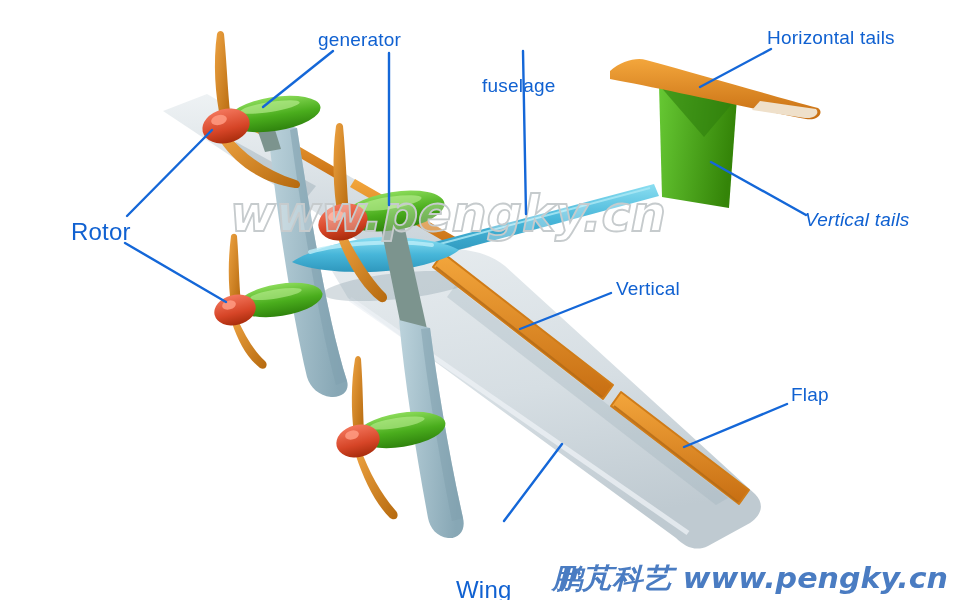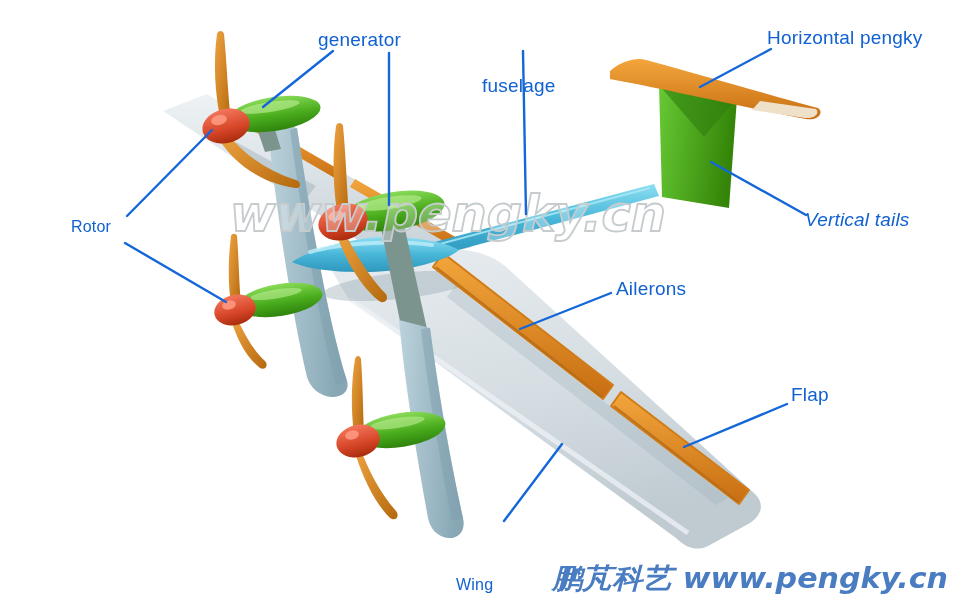--- a/index.html
+++ b/index.html
@@ -5,21 +5,21 @@
   html,body{margin:0;padding:0;background:#ffffff;}
   .stage{
     position:relative;width:960px;height:600px;background:#ffffff;overflow:hidden;
     font-family:"Liberation Sans",sans-serif;
   }
   .stage svg{position:absolute;left:0;top:0;}
   .lbl{
     position:absolute;color:#1061d1;font-size:19px;line-height:1.15;
     white-space:nowrap;letter-spacing:0.2px;
   }
-  .lbl.big{font-size:16px;}
+  .lbl.big{font-size:24px;}
 </style>
 </head>
 <body>
 
 <div class="stage">
 
 <svg width="960" height="600" viewBox="0 0 960 600">
   <defs>
     <linearGradient id="gWing" x1="0" y1="0" x2="0" y2="1">
       <stop offset="0" stop-color="#eef2f4"></stop>
@@ -146,20 +146,20 @@
     <line x1="611" y1="293" x2="520" y2="329"></line>
     <line x1="787" y1="404" x2="684" y2="447"></line>
     <line x1="504" y1="521" x2="562" y2="444"></line>
   </g>
 
   <text x="552" y="588" textLength="396" lengthAdjust="spacingAndGlyphs" font-family="DejaVu Sans, Liberation Sans, sans-serif" font-size="28" font-style="italic" font-weight="bold" fill="#4a7cc2">鹏芃科艺 www.pengky.cn</text>
 </svg>
 
 <span class="lbl" style="left:318px;top:29px;">generator</span>
 <span class="lbl" style="left:482px;top:28px;margin-top:47px;">fuselage</span>
-<span class="lbl" style="left:767px;top:27px;">Horizontal pengky</span>
+<span class="lbl" style="left:767px;top:27px;">Horizontal tails</span>
 <span class="lbl big" style="left:71px;top:218px;">Rotor</span>
 <span class="lbl" style="left:805px;top:209px;font-style:italic;">Vertical tails</span>
-<span class="lbl" style="left:616px;top:278px;">Ailerons</span>
+<span class="lbl" style="left:616px;top:278px;">Vertical</span>
 <span class="lbl" style="left:791px;top:384px;">Flap</span>
 <span class="lbl big" style="left:456px;top:528px;margin-top:48px;">Wing</span>
 
 </div>
 
 </body></html>

